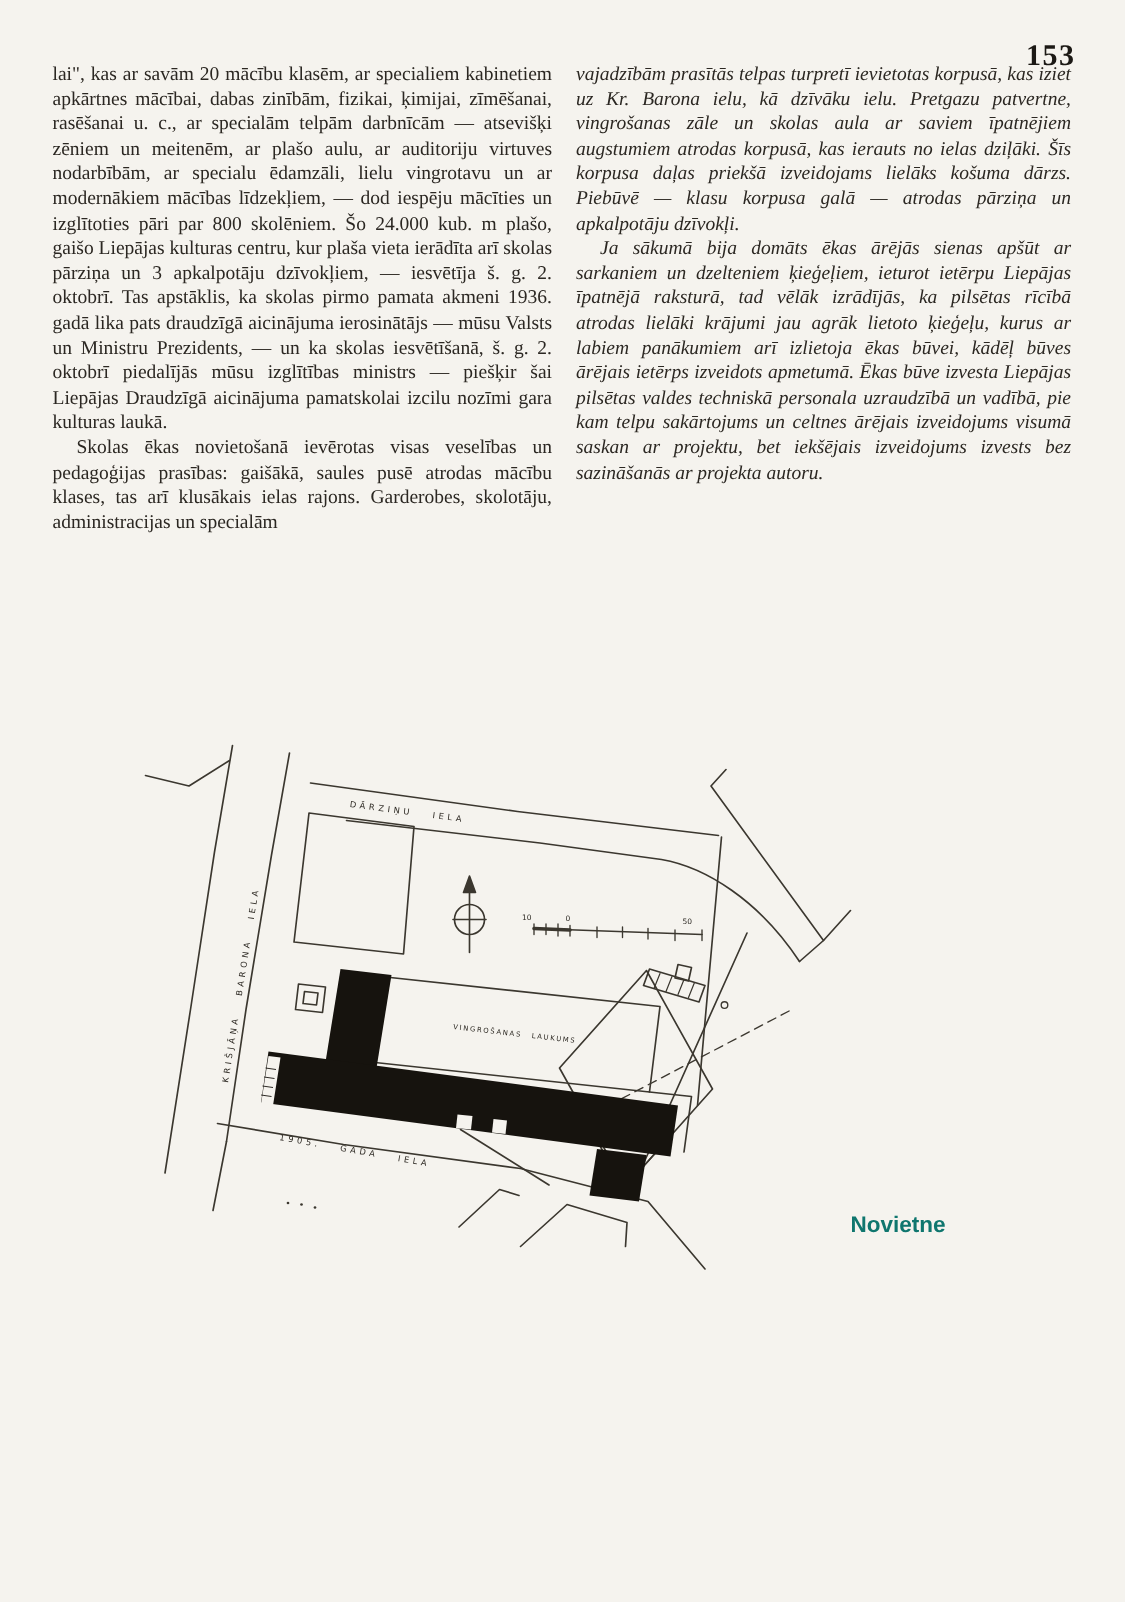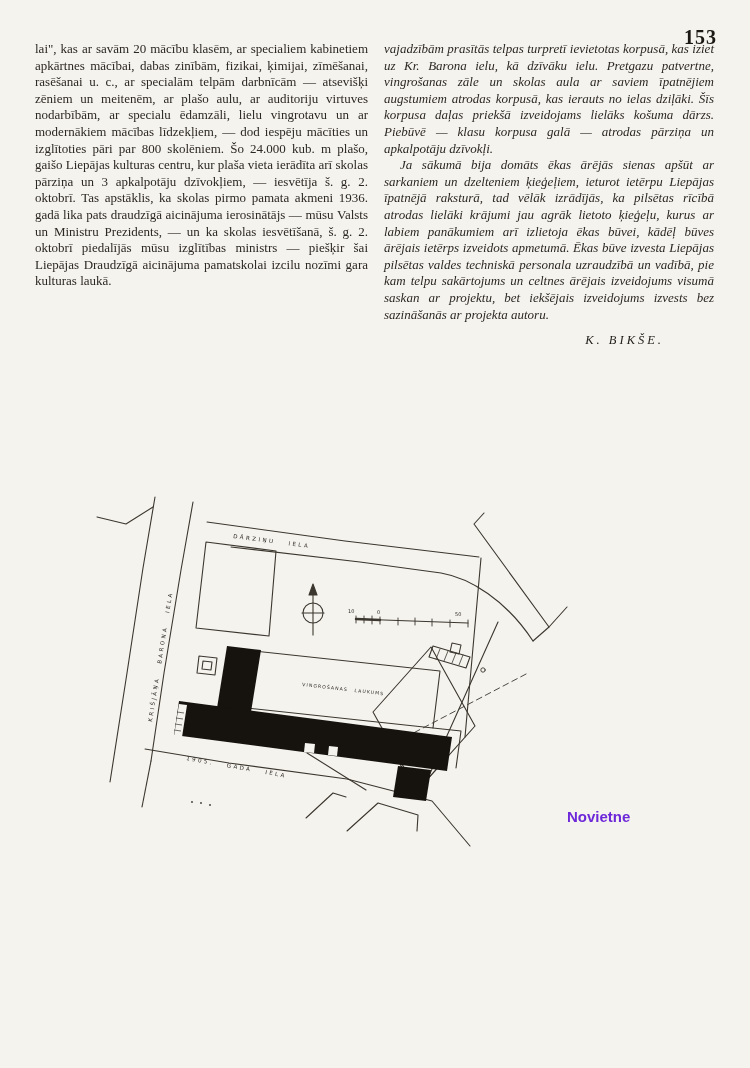--- a/index.html
+++ b/index.html
@@ -39,45 +39,45 @@
     letter-spacing:3px;
     color:#24211c;
   }
   .siteplan{
     position:absolute;left:0;top:460px;width:750px;height:420px;
   }
   .siteplan svg{position:absolute;left:0;top:0;}
   .plan-caption{
     position:absolute;left:567px;top:348px;
     font-family:"Liberation Sans",sans-serif;
-    font-weight:bold;font-size:15px;color:#6d28d9;text-align:center;
+    font-weight:bold;font-size:15px;color:#0f766e;text-align:center;
   }
   svg text{
     font-family:"DejaVu Sans",sans-serif;
     fill:#2e2a24;
   }
   .street-label{font-size:5.6px;letter-spacing:2.4px;word-spacing:9px;}
   .tiny-label{font-size:4.6px;letter-spacing:1.1px;word-spacing:4px;}
   .scale-num{font-size:5px;letter-spacing:0;}
 </style>
 </head>
 <body>
 
 <div class="page">
 
   <div class="page-number">153</div>
 
   <div class="col col-left">
     <p>lai", kas ar savām 20 mācību klasēm, ar specialiem kabinetiem apkārtnes mācībai, dabas zinībām, fizikai, ķimijai, zīmēšanai, rasēšanai u. c., ar specialām telpām darbnīcām — atsevišķi zēniem un meitenēm, ar plašo aulu, ar auditoriju virtuves nodarbībām, ar specialu ēdamzāli, lielu vingrotavu un ar modernākiem mācības līdzekļiem, — dod iespēju mācīties un izglītoties pāri par 800 skolēniem. Šo 24.000 kub. m plašo, gaišo Liepājas kulturas centru, kur plaša vieta ierādīta arī skolas pārziņa un 3 apkalpotāju dzīvokļiem, — iesvētīja š. g. 2. oktobrī. Tas apstāklis, ka skolas pirmo pamata akmeni 1936. gadā lika pats draudzīgā aicinājuma ierosinātājs — mūsu Valsts un Ministru Prezidents, — un ka skolas iesvētīšanā, š. g. 2. oktobrī piedalījās mūsu izglītības ministrs — piešķir šai Liepājas Draudzīgā aicinājuma pamatskolai izcilu nozīmi gara kulturas laukā.</p>
+    <p class="indent">Skolas ēkas novietošanā ievērotas visas veselības un pedagoģijas prasības: gaišākā, saules pusē atrodas mācību klases, tas arī klusākais ielas rajons. Garderobes, skolotāju, administracijas un specialām</p>
   </div>
 
   <div class="col col-right">
     <p>vajadzībām prasītās telpas turpretī ievietotas korpusā, kas iziet uz Kr. Barona ielu, kā dzīvāku ielu. Pretgazu patvertne, vingrošanas zāle un skolas aula ar saviem īpatnējiem augstumiem atrodas korpusā, kas ierauts no ielas dziļāki. Šīs korpusa daļas priekšā izveidojams lielāks košuma dārzs. Piebūvē — klasu korpusa galā — atrodas pārziņa un apkalpotāju dzīvokļi.</p>
     <p class="indent">Ja sākumā bija domāts ēkas ārējās sienas apšūt ar sarkaniem un dzelteniem ķieģeļiem, ieturot ietērpu Liepājas īpatnējā raksturā, tad vēlāk izrādījās, ka pilsētas rīcībā atrodas lielāki krājumi jau agrāk lietoto ķieģeļu, kurus ar labiem panākumiem arī izlietoja ēkas būvei, kādēļ būves ārējais ietērps izveidots apmetumā. Ēkas būve izvesta Liepājas pilsētas valdes techniskā personala uzraudzībā un vadībā, pie kam telpu sakārtojums un celtnes ārējais izveidojums visumā saskan ar projektu, bet iekšējais izveidojums izvests bez sazināšanās ar projekta autoru.</p>
-    <div class="signature">K. BIKŠE.</div>
   </div>
 
   <div class="siteplan">
     <svg width="750" height="420" viewBox="0 0 750 420">
       <g fill="none" stroke="#3b372f" stroke-width="1.1" stroke-linecap="round" stroke-linejoin="round">
 
         <g>
           <path d="M155,37 L143,108 L127,213 L110,322"></path>
           <path d="M193,42 L181,110 L164,213 L151,301"></path>
           <path d="M151,301 L142,347"></path>

